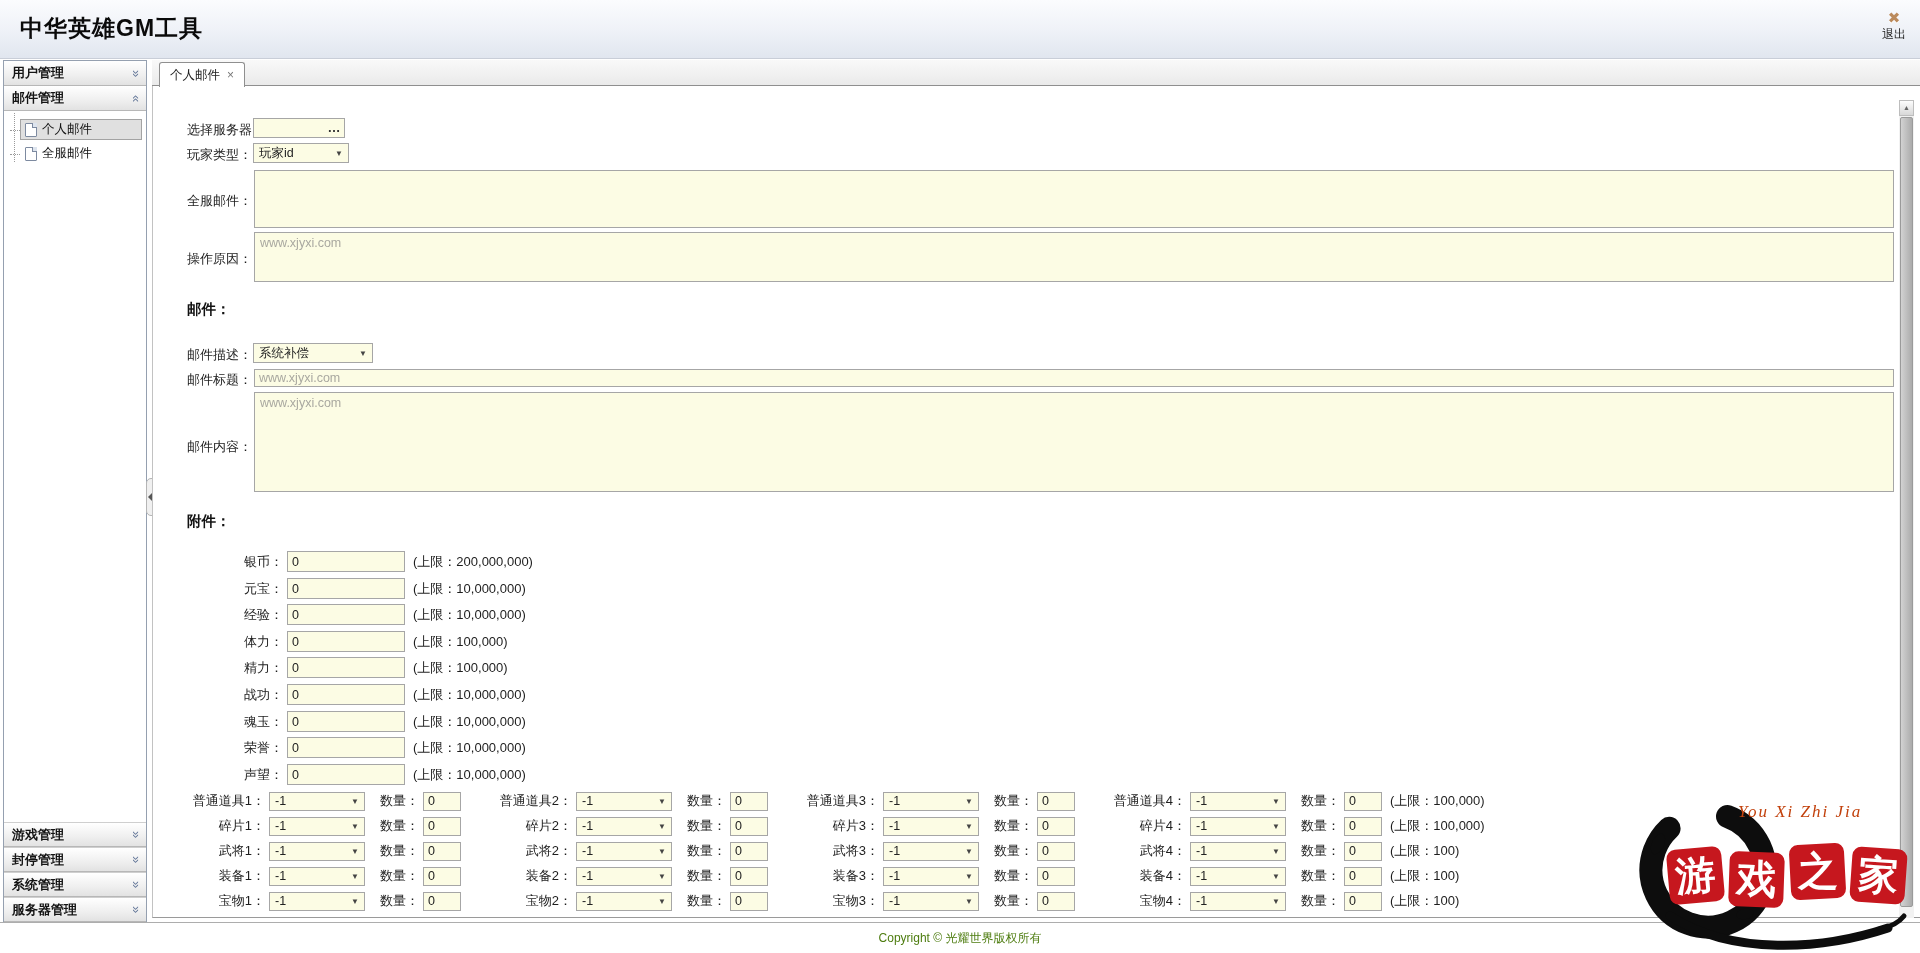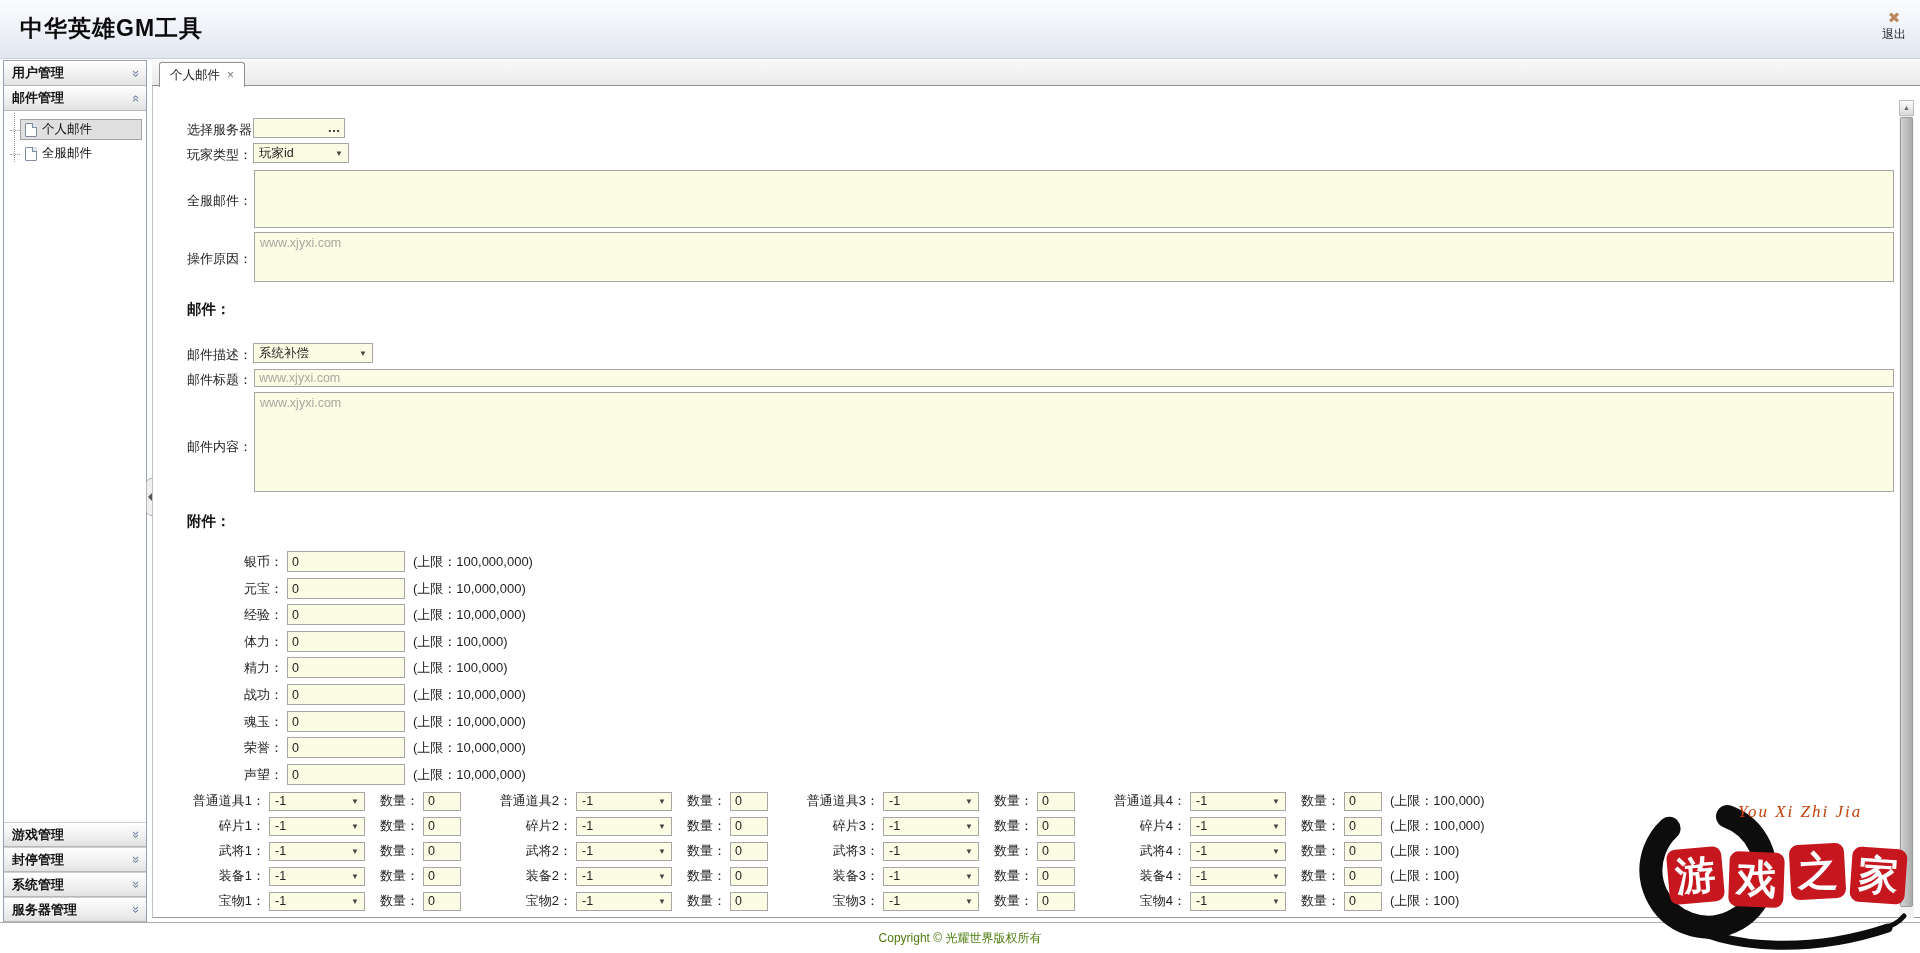--- a/index.html
+++ b/index.html
@@ -207,21 +207,21 @@
 
     <span class="f-label" style="top:352px">邮件内容：</span>
     <textarea id="mcontent" class="yinput ghost" style="">www.xjyxi.com</textarea>
 
     <span class="sec-head" style="top:426px">附件：</span>
 
     <div id="currency-rows">
         <div class="crow" style="top: 465px;">
           <span class="cl">银币：</span>
           <input class="yinput" value="0" style="">
-          <span class="lim">(上限：100,000,000)</span>
+          <span class="lim">(上限：200,000,000)</span>
         </div>
         <div class="crow" style="top: 492px;">
           <span class="cl">元宝：</span>
           <input class="yinput" value="0" style="">
           <span class="lim">(上限：10,000,000)</span>
         </div>
         <div class="crow" style="top: 518px;">
           <span class="cl">经验：</span>
           <input class="yinput" value="0" style="">
           <span class="lim">(上限：10,000,000)</span>

